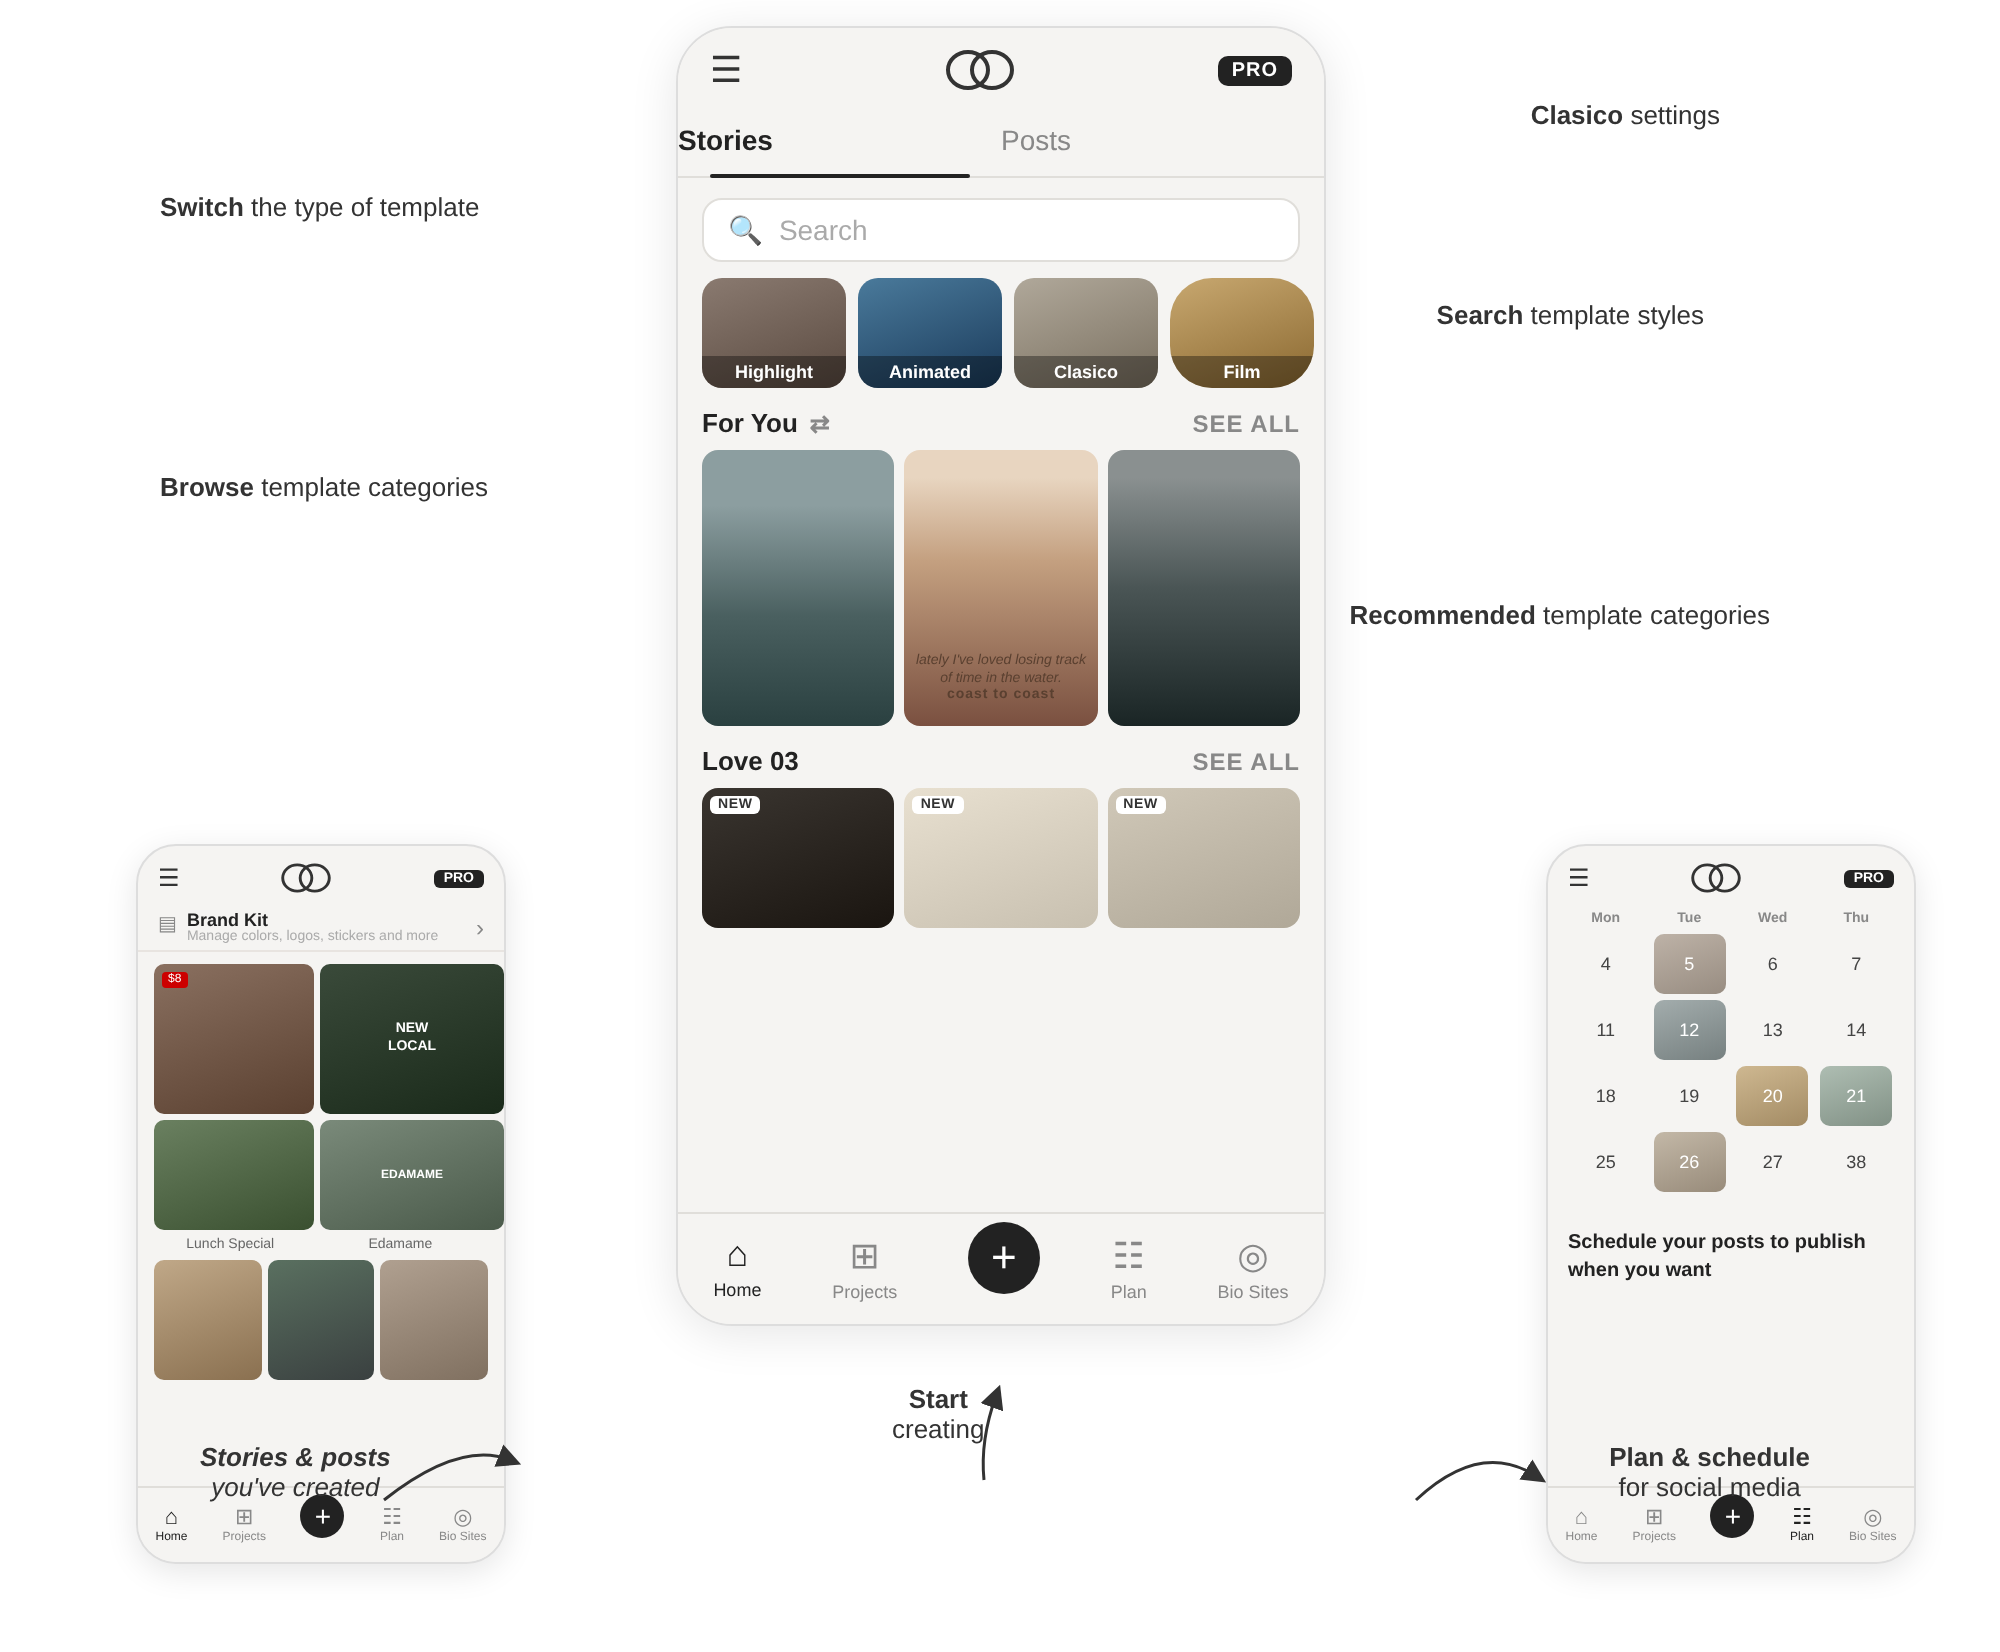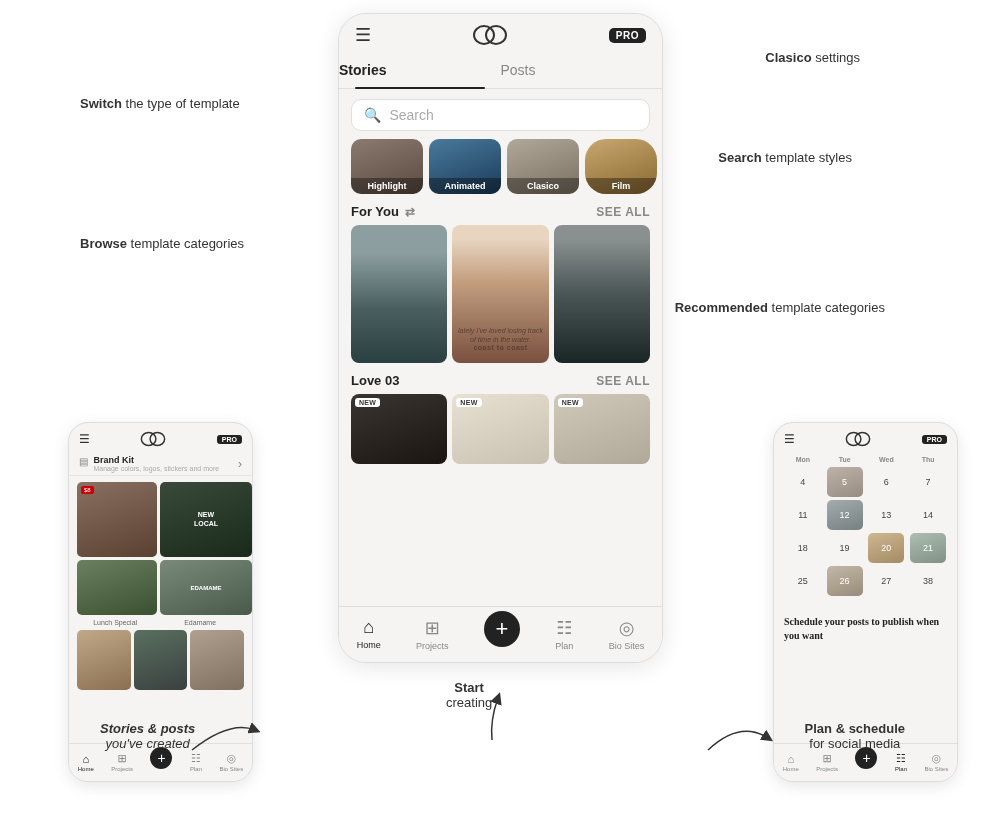--- a/index.html
+++ b/index.html
@@ -514,21 +514,20 @@
     .cal-img-5 { background: linear-gradient(160deg, #b8a890 0%, #7a6850 100%); }
     .cal-cell-num-light { color: #fff; }
 
     
     .right-phone-text {
       padding: 10px 10px 0;
       font-size: 10px;
       font-weight: 700;
       color: #222;
       line-height: 1.35;
-      font-family: Liberation Serif, serif;
     }
     .right-bottom-nav {
       position: absolute;
       bottom: 0;
       left: 0;
       right: 0;
       background: #f5f4f2;
       border-top: 1px solid #e0deda;
       display: flex;
       align-items: center;
@@ -842,21 +841,21 @@
 </div>
 
 <div class="annotation" style="position:absolute;top:300px;right:115px;">
   <strong>Recommended</strong><span> template categories</span>
 </div>
 
 <div class="annotation" style="position:absolute;bottom:75px;left:100px;white-space:pre-line;text-align:center;font-style:italic;">
   <strong>Stories &amp; posts</strong><br><span>you've created</span>
 </div>
 
-<div class="annotation" style="position:absolute;bottom:116px;left:446px;text-align:center;white-space:pre-line;">
+<div class="annotation" style="position:absolute;bottom:104px;left:446px;text-align:center;white-space:pre-line;">
   <strong>Start</strong><br><span>creating</span>
 </div>
 
 <div class="annotation" style="position:absolute;bottom:75px;right:95px;text-align:center;white-space:pre-line;">
   <strong>Plan &amp; schedule</strong><br><span>for social media</span>
 </div>
 
 <svg class="arrow-svg" style="left:0;top:0;width:1000px;height:826px;pointer-events:none;">
 
   <path d="M 192 750 Q 230 720 255 730" stroke="#333" stroke-width="1.5" fill="none" marker-end="url(#arr)"></path>

